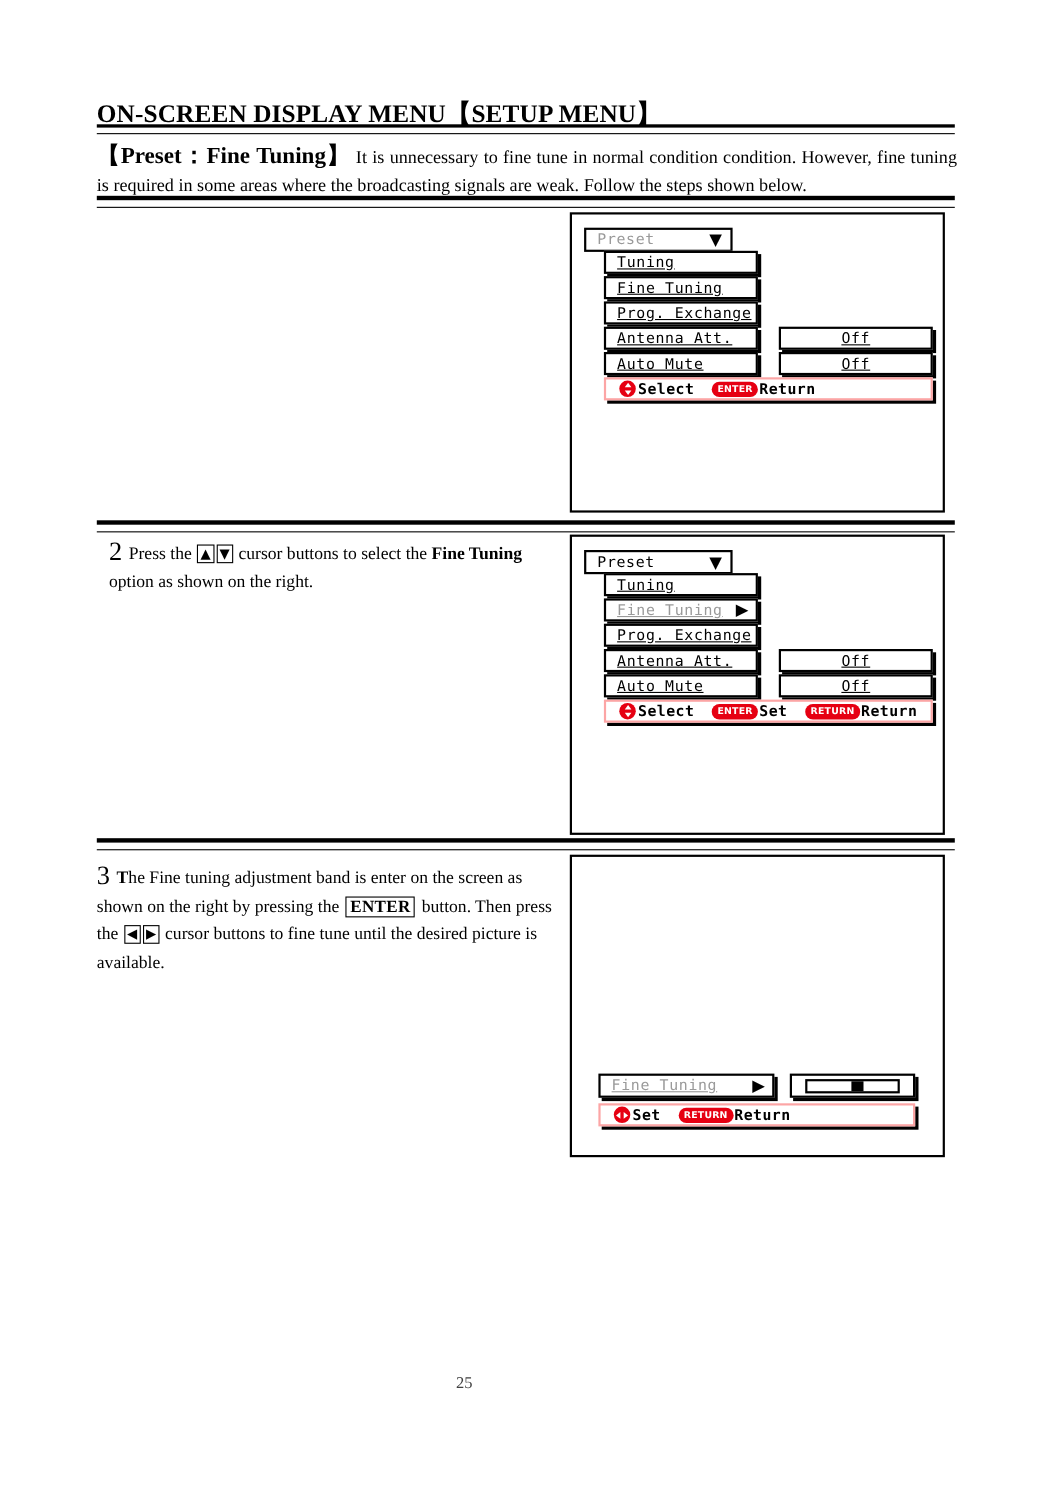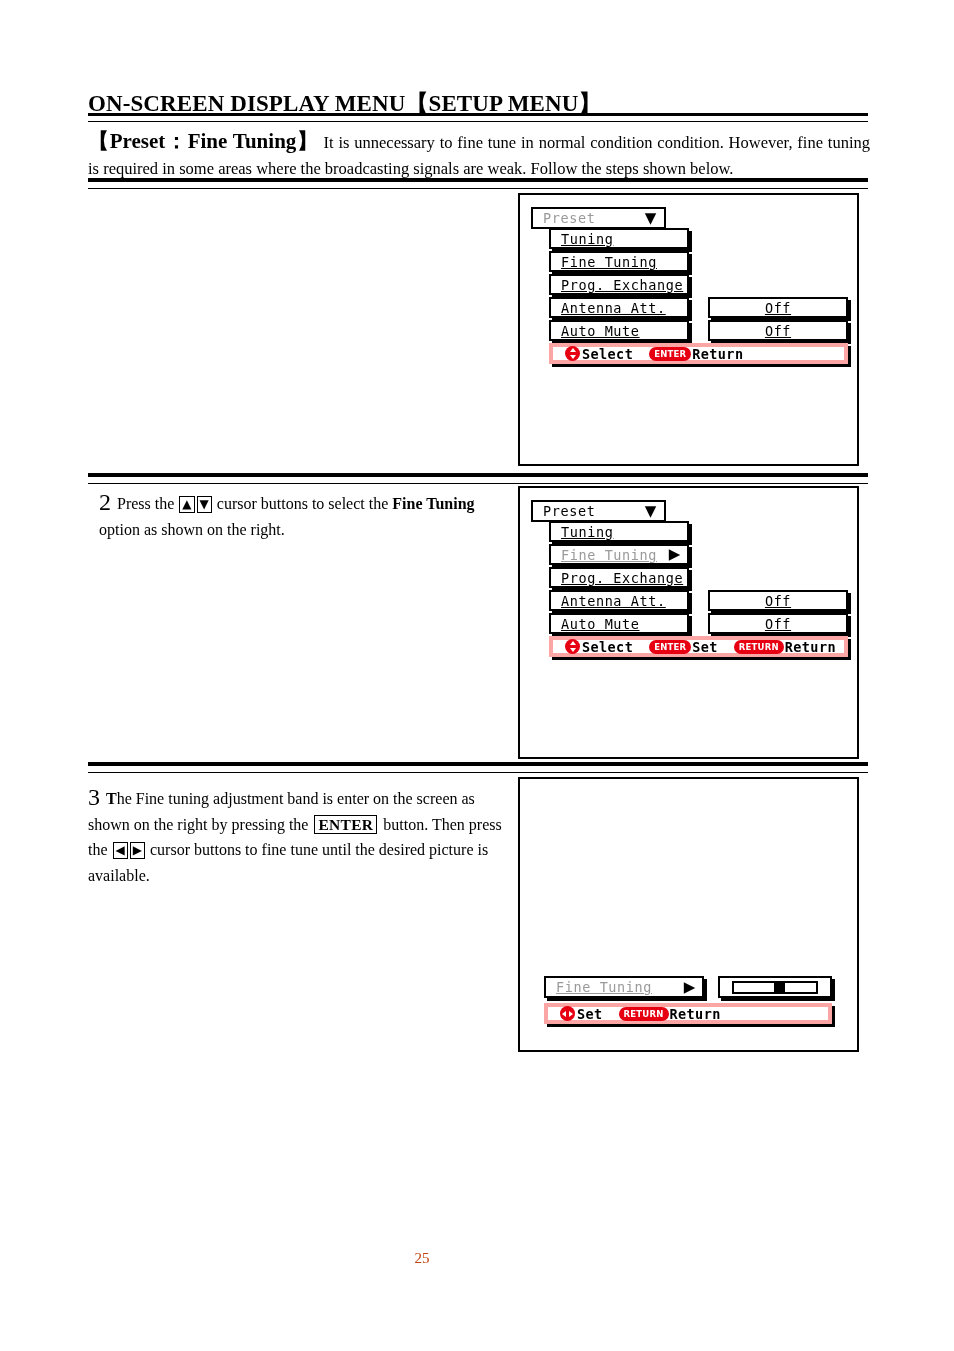--- a/index.html
+++ b/index.html
@@ -171,21 +171,21 @@
     font-size: 15px;
     line-height: 15px;
     color: #000;
     padding-right: 6px;
   }
 
   
   .osd-foot {
     position: absolute;
     box-sizing: border-box;
-    border: 4px solid #fca5a5;
+    border: 2px solid #fca5a5;
     background: #fff;
     box-shadow: 3px 3px 0 0 #000;
     display: flex;
     align-items: center;
     font-size: 13.5px;
     letter-spacing: 0.4px;
     padding-left: 12px;
     font-weight: bold;
   }
   .foot-item {
@@ -286,21 +286,21 @@
   }
 
   
   .page-number {
     position: absolute;
     left: 0;
     top: 1250px;
     width: 844px;
     text-align: center;
     font-size: 15px;
-    color: #c2410c;
+    color: #404040;
   }
 </style>
 </head>
 <body>
 
 <div class="page">
 
   <div class="header-title">ON-SCREEN DISPLAY MENU【SETUP MENU】</div>
   <div class="rule-double" id="rule-under-title"></div>
 

